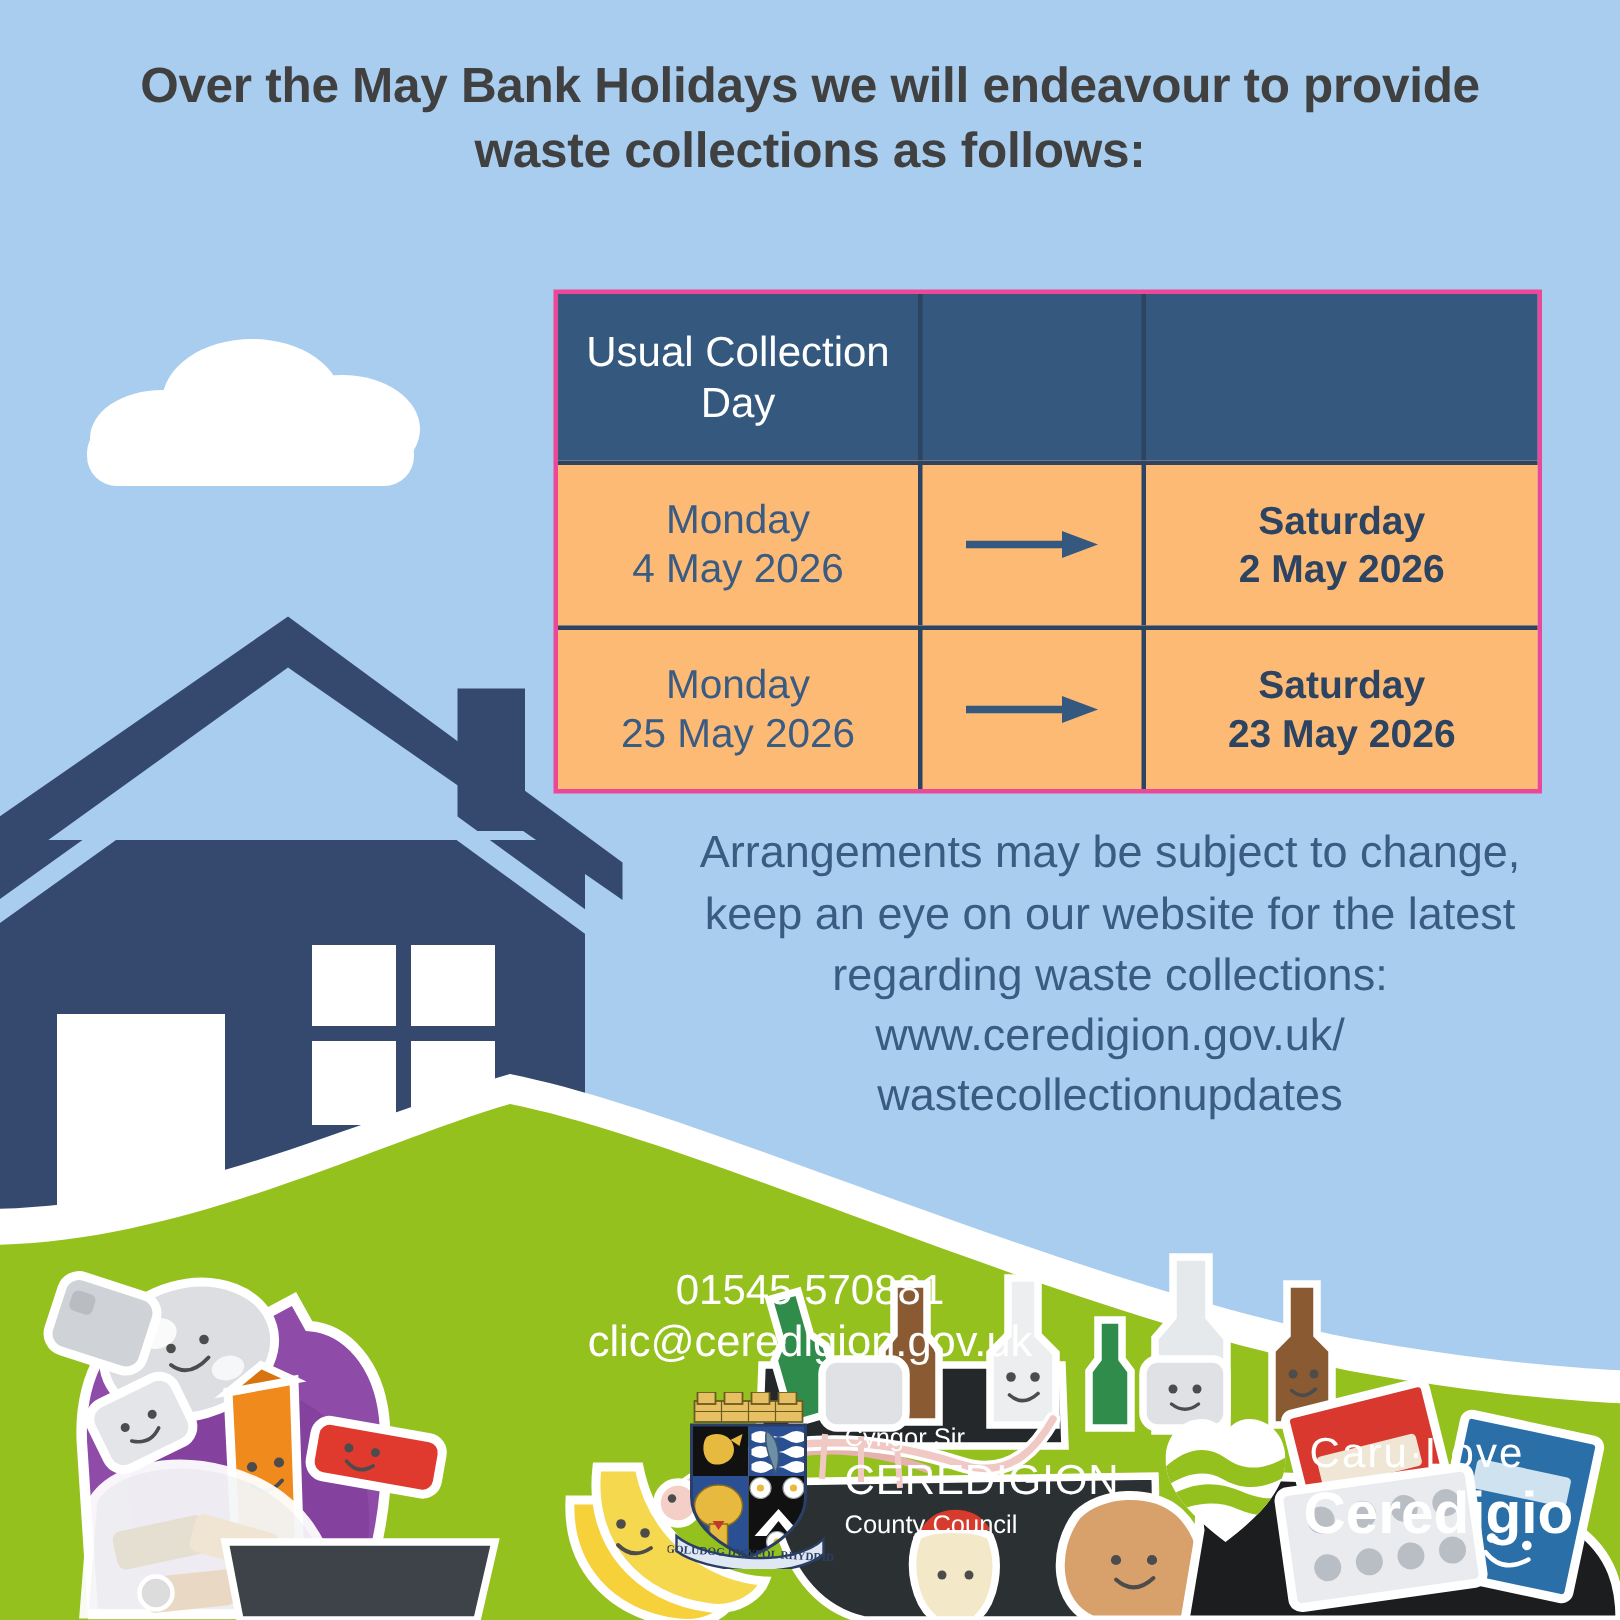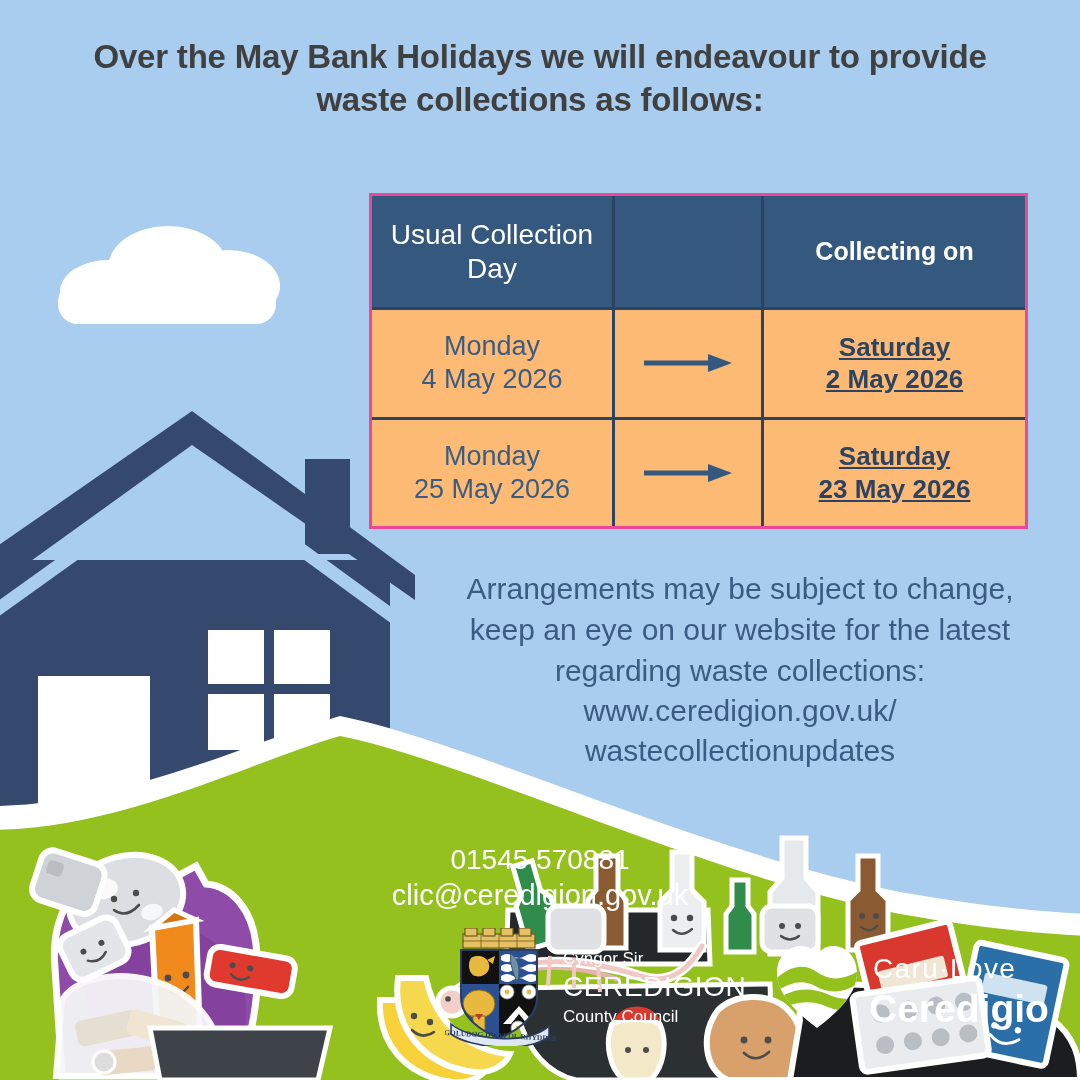--- a/index.html
+++ b/index.html
@@ -49,28 +49,28 @@
     text-align:center;
     padding:4px 10px;
   }
   .c1 { width:240px; }
   .c2 { width:152px; border-left:3px solid #2c4361; border-right:3px solid #2c4361; }
   .c3 { flex:1; }
 
   .head .c1 { color:#ffffff; font-size:28px; font-weight:400; line-height:1.2; }
   .head .c3 { color:#ffffff; font-size:25px; font-weight:bold; }
   .body .c1 { color:#3a5b82; font-size:27px; font-weight:400; line-height:1.23; }
-  .body .c3 { color:#2c4361; font-size:26px; font-weight:bold; line-height:1.25;text-decoration:underline; }
+  .body .c3 { color:#2c4361; font-size:26px; font-weight:bold; line-height:1.25; }
 
   .arrow-svg { display:block; }
 
   
   .note {
     position:absolute;
-    left:420px; top:568px; width:640px;
+    left:420px; top:548px; width:640px;
     text-align:center;
     color:#3a5b82;
     font-size:30px;
     line-height:1.37;
   }
   .note .bold { font-weight:normal; display:block; line-height:1.32; }
 
   
   .contact {
     position:absolute;
@@ -284,21 +284,20 @@
     </g>
   </svg>
 
   <div class="title">Over the May Bank Holidays we will endeavour to provide waste collections as follows:</div>
 
   <div class="table-wrap">
 
     <div class="trow head">
       <div class="cell c1">Usual Collection Day</div>
       <div class="cell c2"></div>
-      <div class="cell c3">Collecting on</div>
     </div>
 
     <div class="trow body">
       <div class="cell c1">
         <span>
           <span>Monday</span><br>
           <span>4 May 2026</span>
         </span>
       </div>
       <div class="cell c2">

